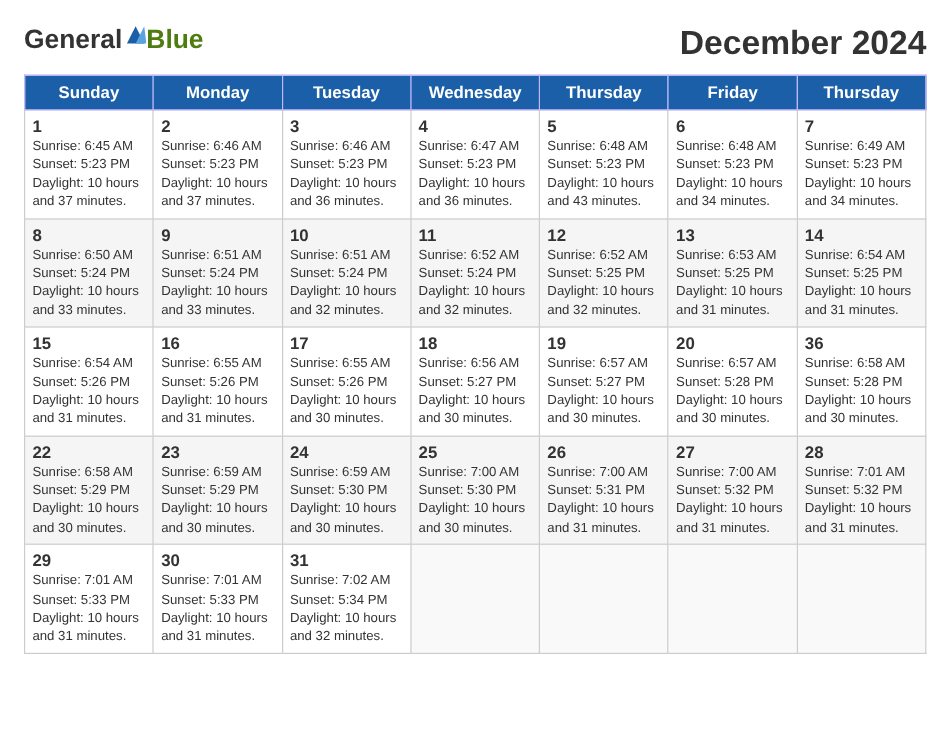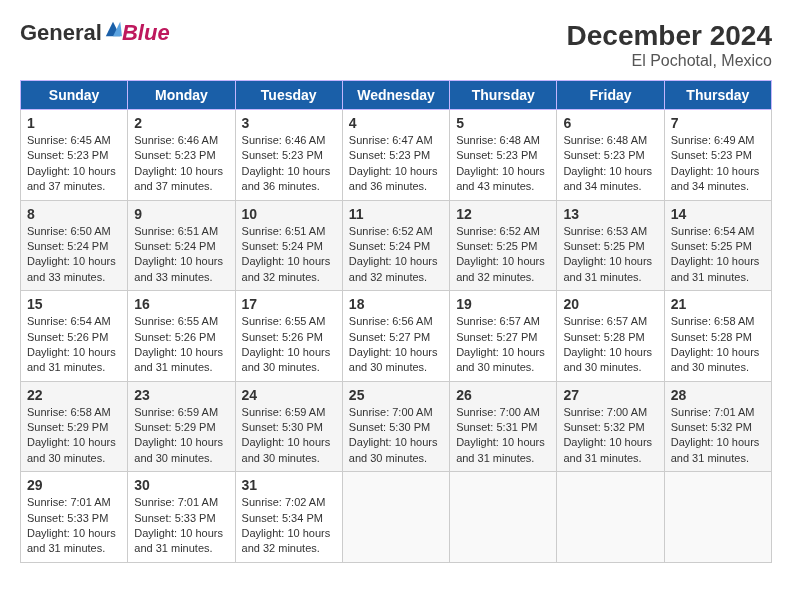--- a/index.html
+++ b/index.html
@@ -22,21 +22,21 @@
       align-items: flex-start;
     }
     .logo-text {
       display: flex;
       align-items: flex-start;
       font-size: 22px;
       font-weight: bold;
       color: #333;
     }
     .logo-general { color: #333; }
-    .logo-blue { color: #be185d; font-style: italic; }
+    .logo-blue { color: #4d7c0f; }
     .logo-icon {
       width: 18px;
       height: 18px;
       margin-left: 2px;
     }
     .title-block {
       text-align: right;
     }
     .month-title {
       font-size: 28px;
@@ -96,21 +96,20 @@
       <span class="logo-general">General</span>
       <svg class="logo-icon" viewBox="0 0 20 20" xmlns="http://www.w3.org/2000/svg">
         <polygon points="2,18 10,2 18,18" fill="#1a5fa8"></polygon>
         <polygon points="10,18 18,2 20,18" fill="#5ba3e0"></polygon>
       </svg>
       <span class="logo-blue">Blue</span>
     </div>
   </div>
   <div class="title-block">
     <div class="month-title">December 2024</div>
-    <div class="location-title">El Pochotal, Mexico</div>
   </div>
 </div>
 
 <table class="calendar">
   <thead>
     <tr>
     <th>Sunday</th>
         <th>Monday</th>
         <th>Tuesday</th>
         <th>Wednesday</th>
@@ -279,21 +278,21 @@
       </td>
         <td>
         <span class="day-number">20</span>
         <div class="day-info">
           <span>Sunrise: 6:57 AM</span><br>
           <span>Sunset: 5:28 PM</span><br>
           <span>Daylight: 10 hours and 30 minutes.</span>
         </div>
       </td>
         <td>
-        <span class="day-number">21</span>
+        <span class="day-number">36</span>
         <div class="day-info">
           <span>Sunrise: 6:58 AM</span><br>
           <span>Sunset: 5:28 PM</span><br>
           <span>Daylight: 10 hours and 30 minutes.</span>
         </div>
       </td>
       </tr>
       <tr>
         <td>
         <span class="day-number">22</span>

